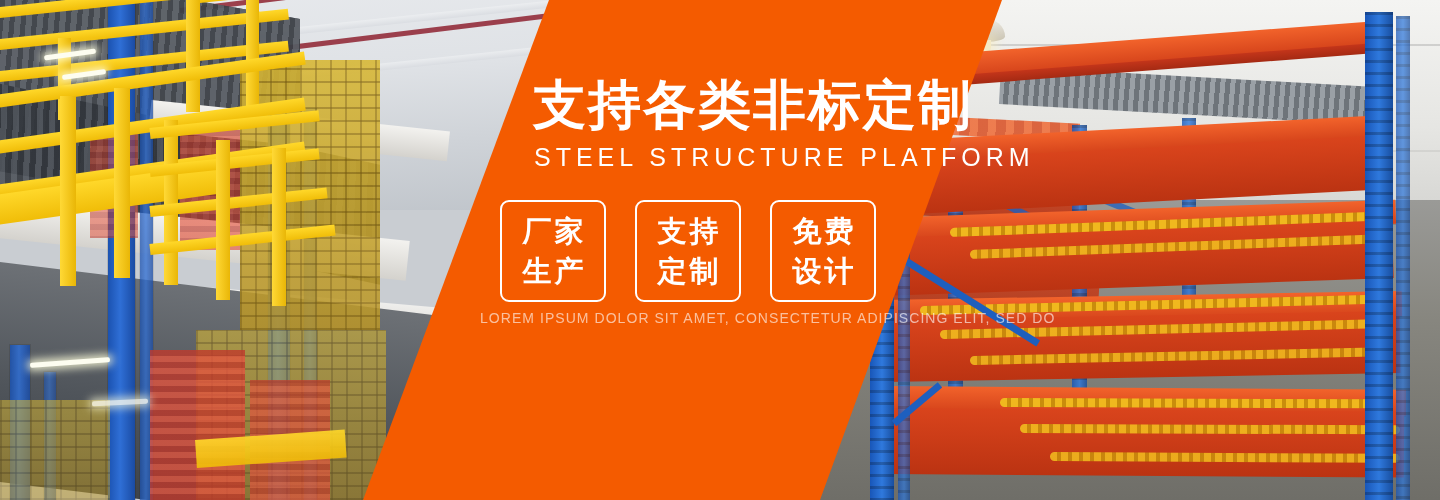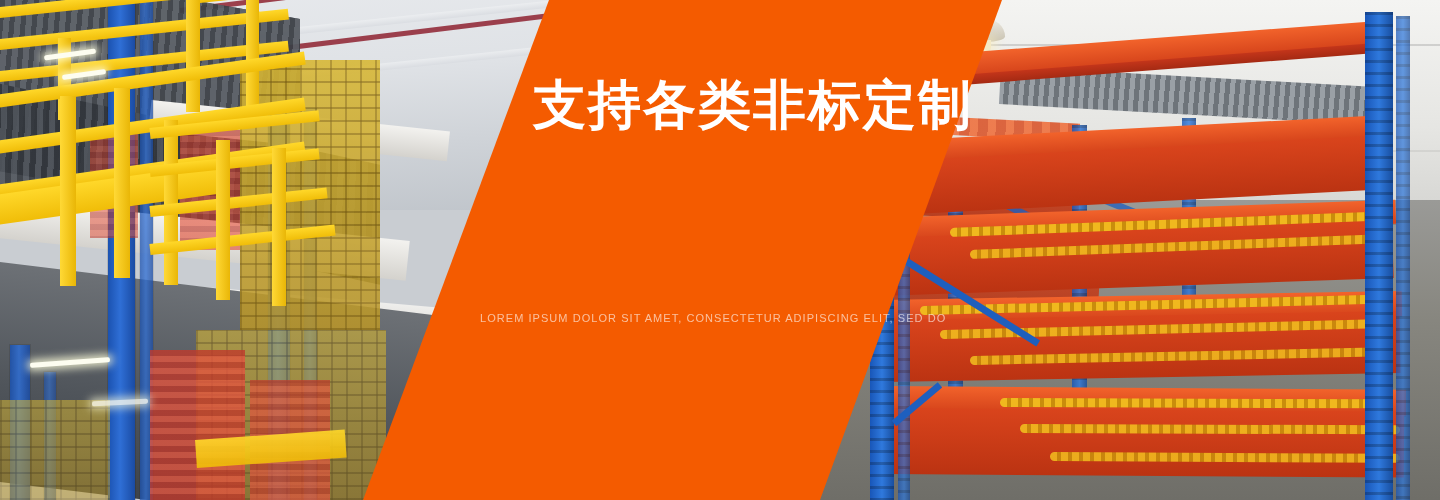--- a/index.html
+++ b/index.html
@@ -266,21 +266,21 @@
     text-indent: 3px;
   }
   .badge span { display: block; }
 
   .lorem {
     position: absolute;
     left: 480px; top: 312px;
     width: 420px;
     text-align: center;
     color: rgba(255,255,255,.62);
-    font-size: 11px;
+    font-size: 14px;
     line-height: 13.2px;
     letter-spacing: 1.05px;
   }
   .lorem div { white-space: nowrap; }
 
   .cta {
     position: absolute;
     left: 568px; top: 433px;
     width: 148px;
     height: 43px;
@@ -426,21 +426,36 @@
     <div class="pr-brace" style="left:74px;top:250px;width:170px;transform:rotate(32deg);"></div>
     <div class="pr-brace" style="left:74px;top:420px;width:60px;transform:rotate(-40deg);"></div>
   </div>
 
   <div class="orange-panel"></div>
 
   <div class="content">
 
     <div class="headline">支持各类非标定制</div>
 
-
+    <div class="subtitle">STEEL STRUCTURE PLATFORM</div>
+
+    <div class="badges">
+      <div class="badge">
+        <span>厂家</span>
+        <span>生产</span>
+      </div>
+      <div class="badge">
+        <span>支持</span>
+        <span>定制</span>
+      </div>
+      <div class="badge">
+        <span>免费</span>
+        <span>设计</span>
+      </div>
+    </div>
 
     <div class="lorem">
       <div>LOREM IPSUM DOLOR SIT AMET, CONSECTETUR ADIPISCING ELIT, SED DO</div>
     </div>
 
 
   </div>
 </div>
 
 </body></html>

